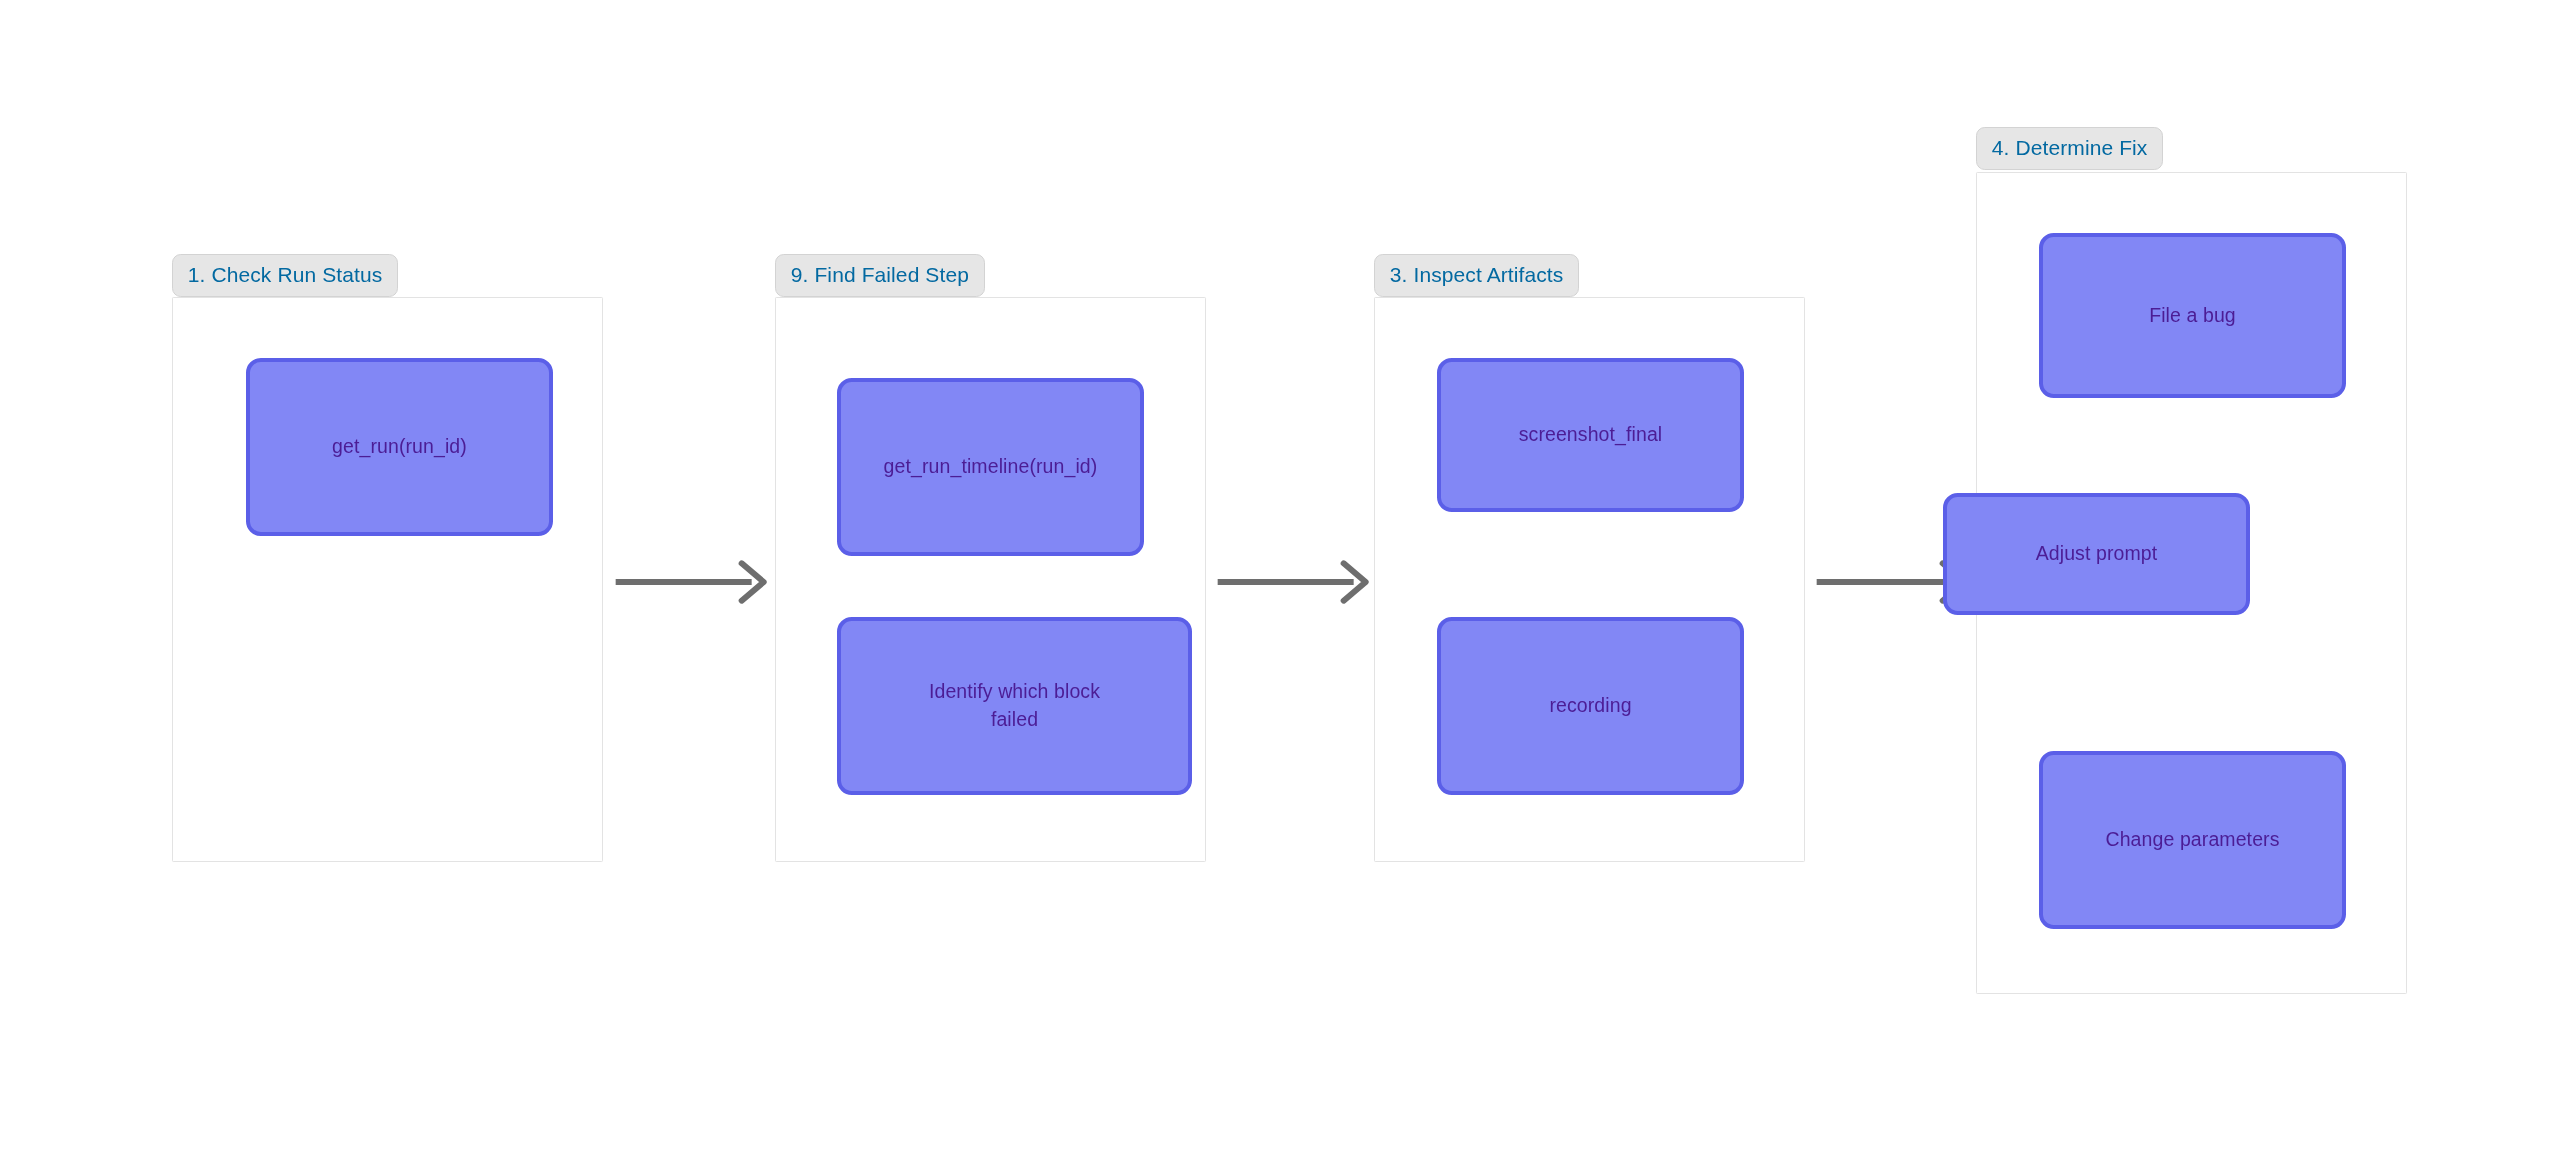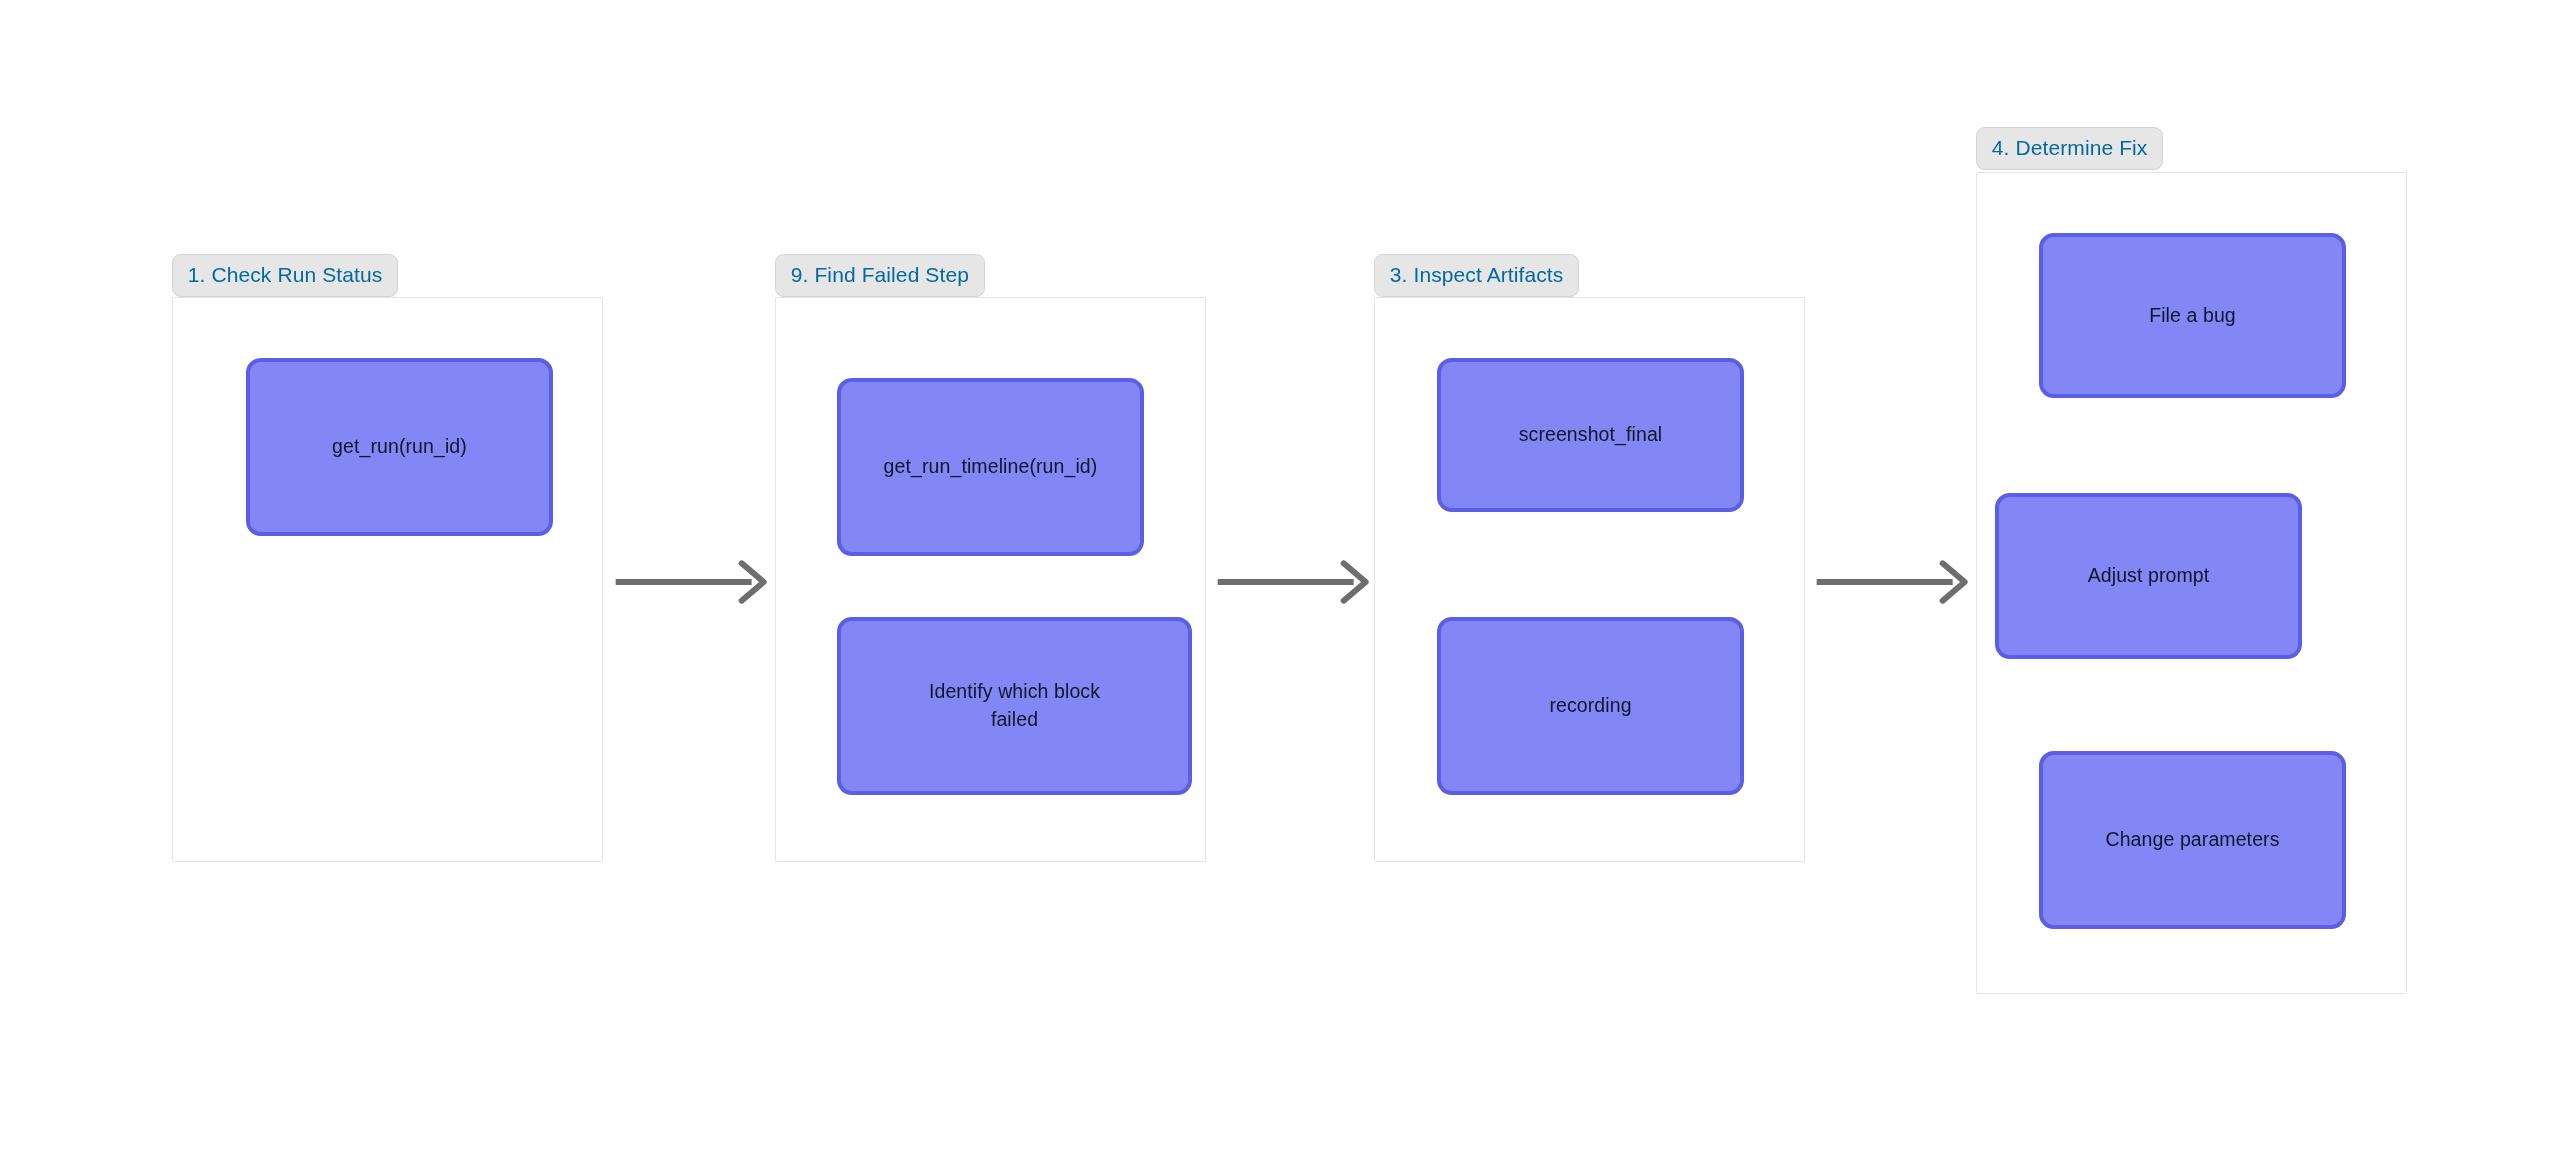--- a/index.html
+++ b/index.html
@@ -50,21 +50,21 @@
   .node {
     position: absolute;
     box-sizing: border-box;
     background: #8287f5;
     border: 4.7px solid #5b5fe8;
     border-radius: 14.8px;
     display: flex;
     align-items: center;
     justify-content: center;
     text-align: center;
-    color: #0f172a;
+    color: #4c1d95;
     font-size: 19.5px;
     line-height: 1.42;
     padding: 4px 12px;
     letter-spacing: 0.1px;
   }
   .node .node-label {
     display: block;
     white-space: pre-line;
   }
 
@@ -127,21 +127,21 @@
       <polyline points="191,8 224,36 191,64" fill="none" stroke="#6E6E6E" stroke-width="9" stroke-linecap="round" stroke-linejoin="round"></polyline>
     </svg>
   </div>
 
   <div class="group-title" style="left:1976px; top:127px;">4. Determine Fix</div>
   <div class="group" style="left:1976px; top:172px; width:431px; height:822px;">
   </div>
   <div class="node" style="left:2039px; top:233px; width:307px; height:165px;">
     <span class="node-label">File a bug</span>
   </div>
-  <div class="node" style="left:1995px; top:493px; width:307px; height:166px;">
+  <div class="node" style="left:1943px; top:493px; width:307px; height:122px;">
     <span class="node-label">Adjust prompt</span>
   </div>
   <div class="node" style="left:2039px; top:751px; width:307px; height:178px;">
     <span class="node-label">Change parameters</span>
   </div>
 
 </div>
 
 
 </body></html>

